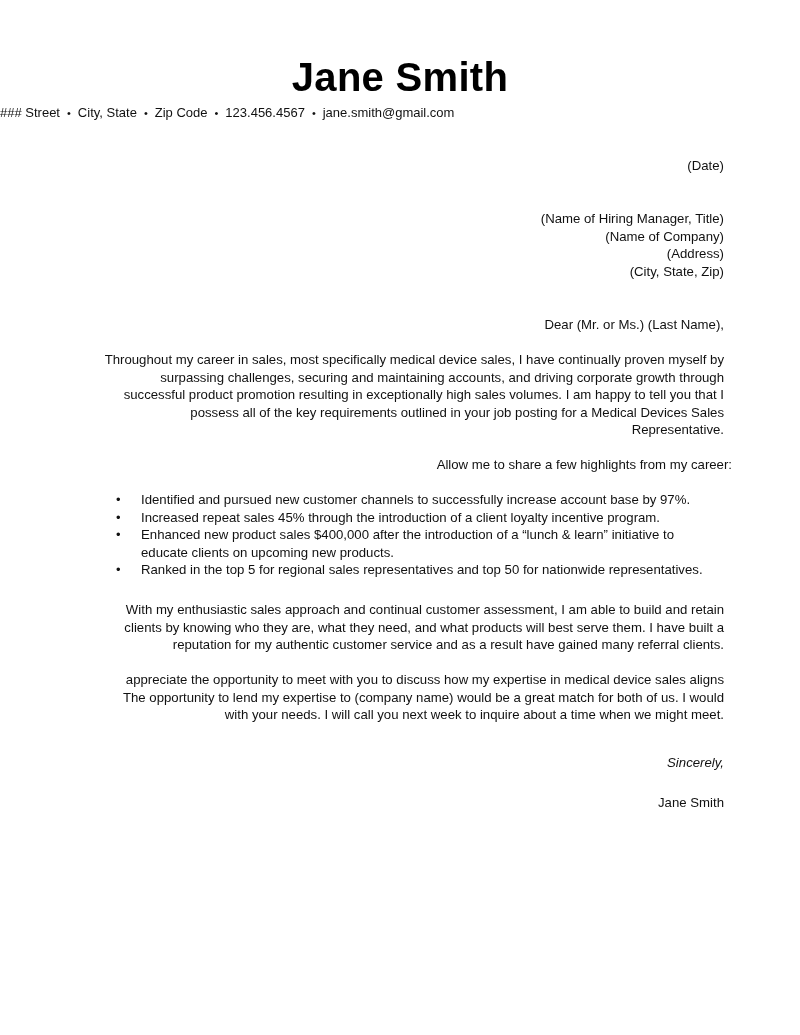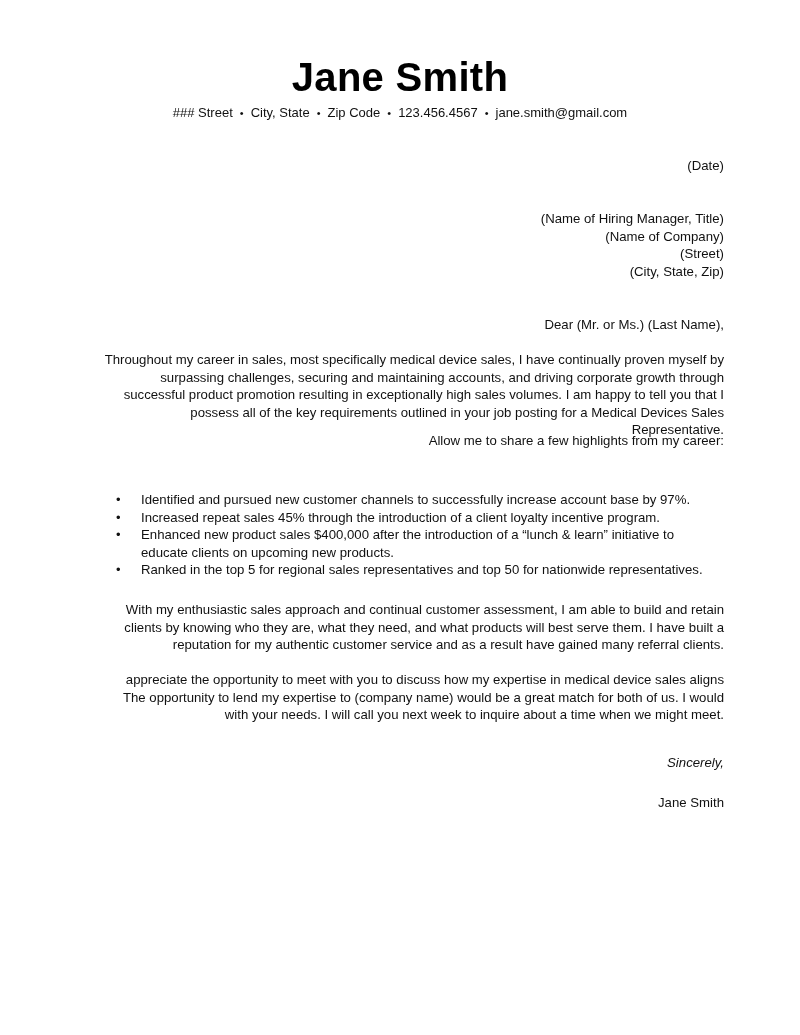--- a/index.html
+++ b/index.html
@@ -7,21 +7,21 @@
     width: 800px; height: 1035px; position: relative; overflow: hidden;
     font-family: "Liberation Sans", "DejaVu Sans", sans-serif;
     color: #111111;
   }
   .page { position: absolute; left: 0; top: 0; width: 800px; height: 861px; background: #fff; }
   .name {
     position: absolute; left: 0; width: 800px; top: 52px; text-align: center;
     font-size: 40px; font-weight: bold; line-height: 50px; letter-spacing: 0.3px; color: #000;
   }
   .contact {
-    position: absolute; left: 0; width: 800px; top: 104px; text-align: center;
+    position: absolute; left: 0; width: 800px; top: 104px; text-align: left;
     font-size: 13px; line-height: 18px; color: #111;
   }
   .contact .sep { display: inline-block; margin: 0 7px; font-size: 11px; }
   .body { position: absolute; left: 94px; width: 630px; font-size: 13.2px; line-height: 17.6px; text-align: right; }
   .line { display: block; white-space: nowrap; }
   .bullets { position: absolute; left: 94px; top: 491px; width: 630px; font-size: 13.2px; line-height: 17.6px; margin: 0; padding: 0; list-style: none; }
   .bullets li { position: relative; padding-left: 47px; }
   .bullets li .dot { position: absolute; left: 22px; top: 0; font-size: 13px; }
 </style>
 </head>
@@ -35,37 +35,37 @@
     <span>### Street</span><span class="sep">•</span><span>City, State</span><span class="sep">•</span><span>Zip Code</span><span class="sep">•</span><span>123.456.4567</span><span class="sep">•</span><span>jane.smith@gmail.com</span>
   </div>
 
   <div class="body" style="top:157px;">
     <span class="line">(Date)</span>
   </div>
 
   <div class="body" style="top:210px;">
     <span class="line">(Name of Hiring Manager, Title)</span>
     <span class="line">(Name of Company)</span>
-    <span class="line">(Street)</span>
+    <span class="line">(Address)</span>
     <span class="line">(City, State, Zip)</span>
   </div>
 
   <div class="body" style="top:316px;">
     <span class="line">Dear (Mr. or Ms.) (Last Name),</span>
   </div>
 
   <div class="body" style="top:351px;">
     <span class="line">Throughout my career in sales, most specifically medical device sales, I have continually proven myself by</span>
     <span class="line">surpassing challenges, securing and maintaining accounts, and driving corporate growth through</span>
     <span class="line">successful product promotion resulting in exceptionally high sales volumes. I am happy to tell you that I</span>
     <span class="line">possess all of the key requirements outlined in your job posting for a Medical Devices Sales</span>
     <span class="line">Representative.</span>
   </div>
 
-  <div class="body" style="top:432px;">
+  <div class="body" style="top:456px;margin-left:8px;">
     <span class="line">Allow me to share a few highlights from my career:</span>
   </div>
 
   <ul class="bullets">
     <li>
       <span class="dot">•</span>
       <span class="line">Identified and pursued new customer channels to successfully increase account base by 97%.</span>
     </li>
     <li>
       <span class="dot">•</span>

